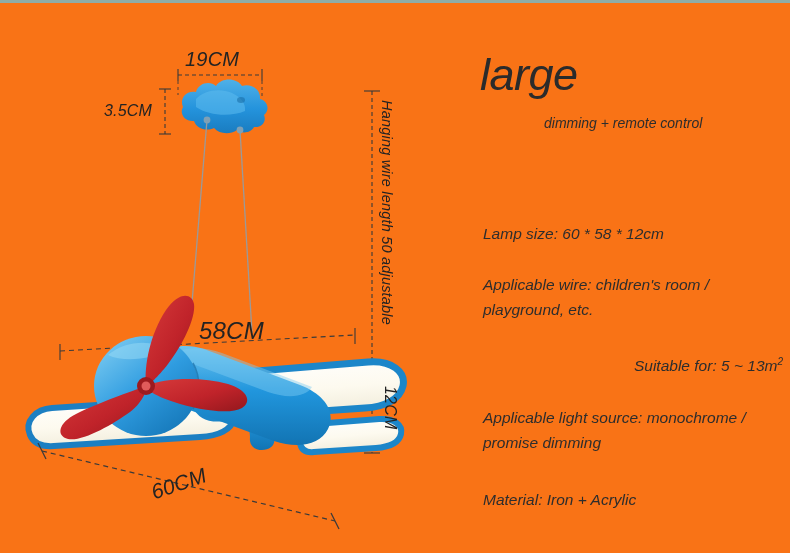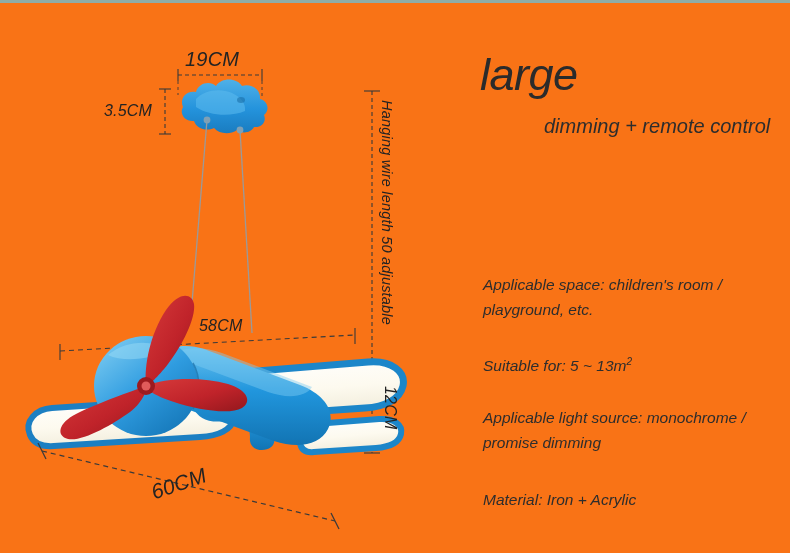--- a/index.html
+++ b/index.html
@@ -39,21 +39,21 @@
 
   .dimlabel {
     position: absolute;
     color: #232323;
     font-family: "Liberation Sans", sans-serif;
     white-space: nowrap;
     letter-spacing: .2px;
   }
   #label-19cm  { left: 185px; top: 45px;  font-size: 20px; }
   #label-35cm  { left: 104px; top: 99px;  font-size: 16px; }
-  #label-58cm  { left: 199px; top: 314px; font-size: 16px; }
+  #label-58cm  { left: 199px; top: 314px; font-size: 24px; }
   #label-60cm  { left: 152px; top: 478px; font-size: 21px;
                  transform: rotate(-19deg); transform-origin: left center; }
   #label-hang  { left: 379px; top: 97px;  font-size: 14.5px;
                  writing-mode: vertical-rl; }
   #label-12cm  { left: 381px; top: 383px; font-size: 16px;
                  writing-mode: vertical-rl; }
 
   
   #specs {
     position: absolute;
@@ -70,35 +70,35 @@
     font-size: 45px;
     font-weight: 300;
     color: #2b2b2b;
     line-height: 1;
     letter-spacing: -.5px;
   }
   #spec-subtitle {
     position: absolute;
     left: 64px;
     top: 89px;
-    font-size: 20px;
+    font-size: 14px;
     color: #2d2d2d;
   }
   .spec-line {
     position: absolute;
     left: 3px;
     width: 300px;
     font-size: 15.5px;
     color: #2d2d2d;
     line-height: 1.62;
   }
   #spec-0 { top: 139px; }
   #spec-1 { top: 195px; }
   #spec-2 { top: 246px; }
-  #spec-3 { top: 327px; }
+  #spec-3 { top: 327px; text-align: right; }
   #spec-4 { top: 379px; }
   #spec-5 { top: 461px; }
   .sup { font-size: 10px; vertical-align: super; }
 </style>
 </head>
 <body>
 
 <div id="page">
 
   <div id="top-rule"></div>
@@ -238,21 +238,22 @@
     <div class="dimlabel" id="label-60cm">60CM</div>
     <div class="dimlabel" id="label-hang">Hanging wire length 50 adjustable</div>
     <div class="dimlabel" id="label-12cm">12CM</div>
   </div>
 
   <div id="specs">
 
     <div id="spec-title">large</div>
     <div id="spec-subtitle">dimming + remote control</div>
 
-    <div class="spec-line" id="spec-2">Applicable space: children's room / playground, etc.</div>
+    <div class="spec-line" id="spec-1">Lamp size: 60 * 58 * 12cm</div>
+    <div class="spec-line" id="spec-2">Applicable wire: children's room / playground, etc.</div>
 
     <div class="spec-line" id="spec-3"><span>Suitable for: 5 ~ 13m</span><span class="sup">2</span></div>
 
     <div class="spec-line" id="spec-4">Applicable light source: monochrome / promise dimming</div>
     <div class="spec-line" id="spec-5">Material: Iron + Acrylic</div>
   </div>
 
 </div>
 
 </body></html>

